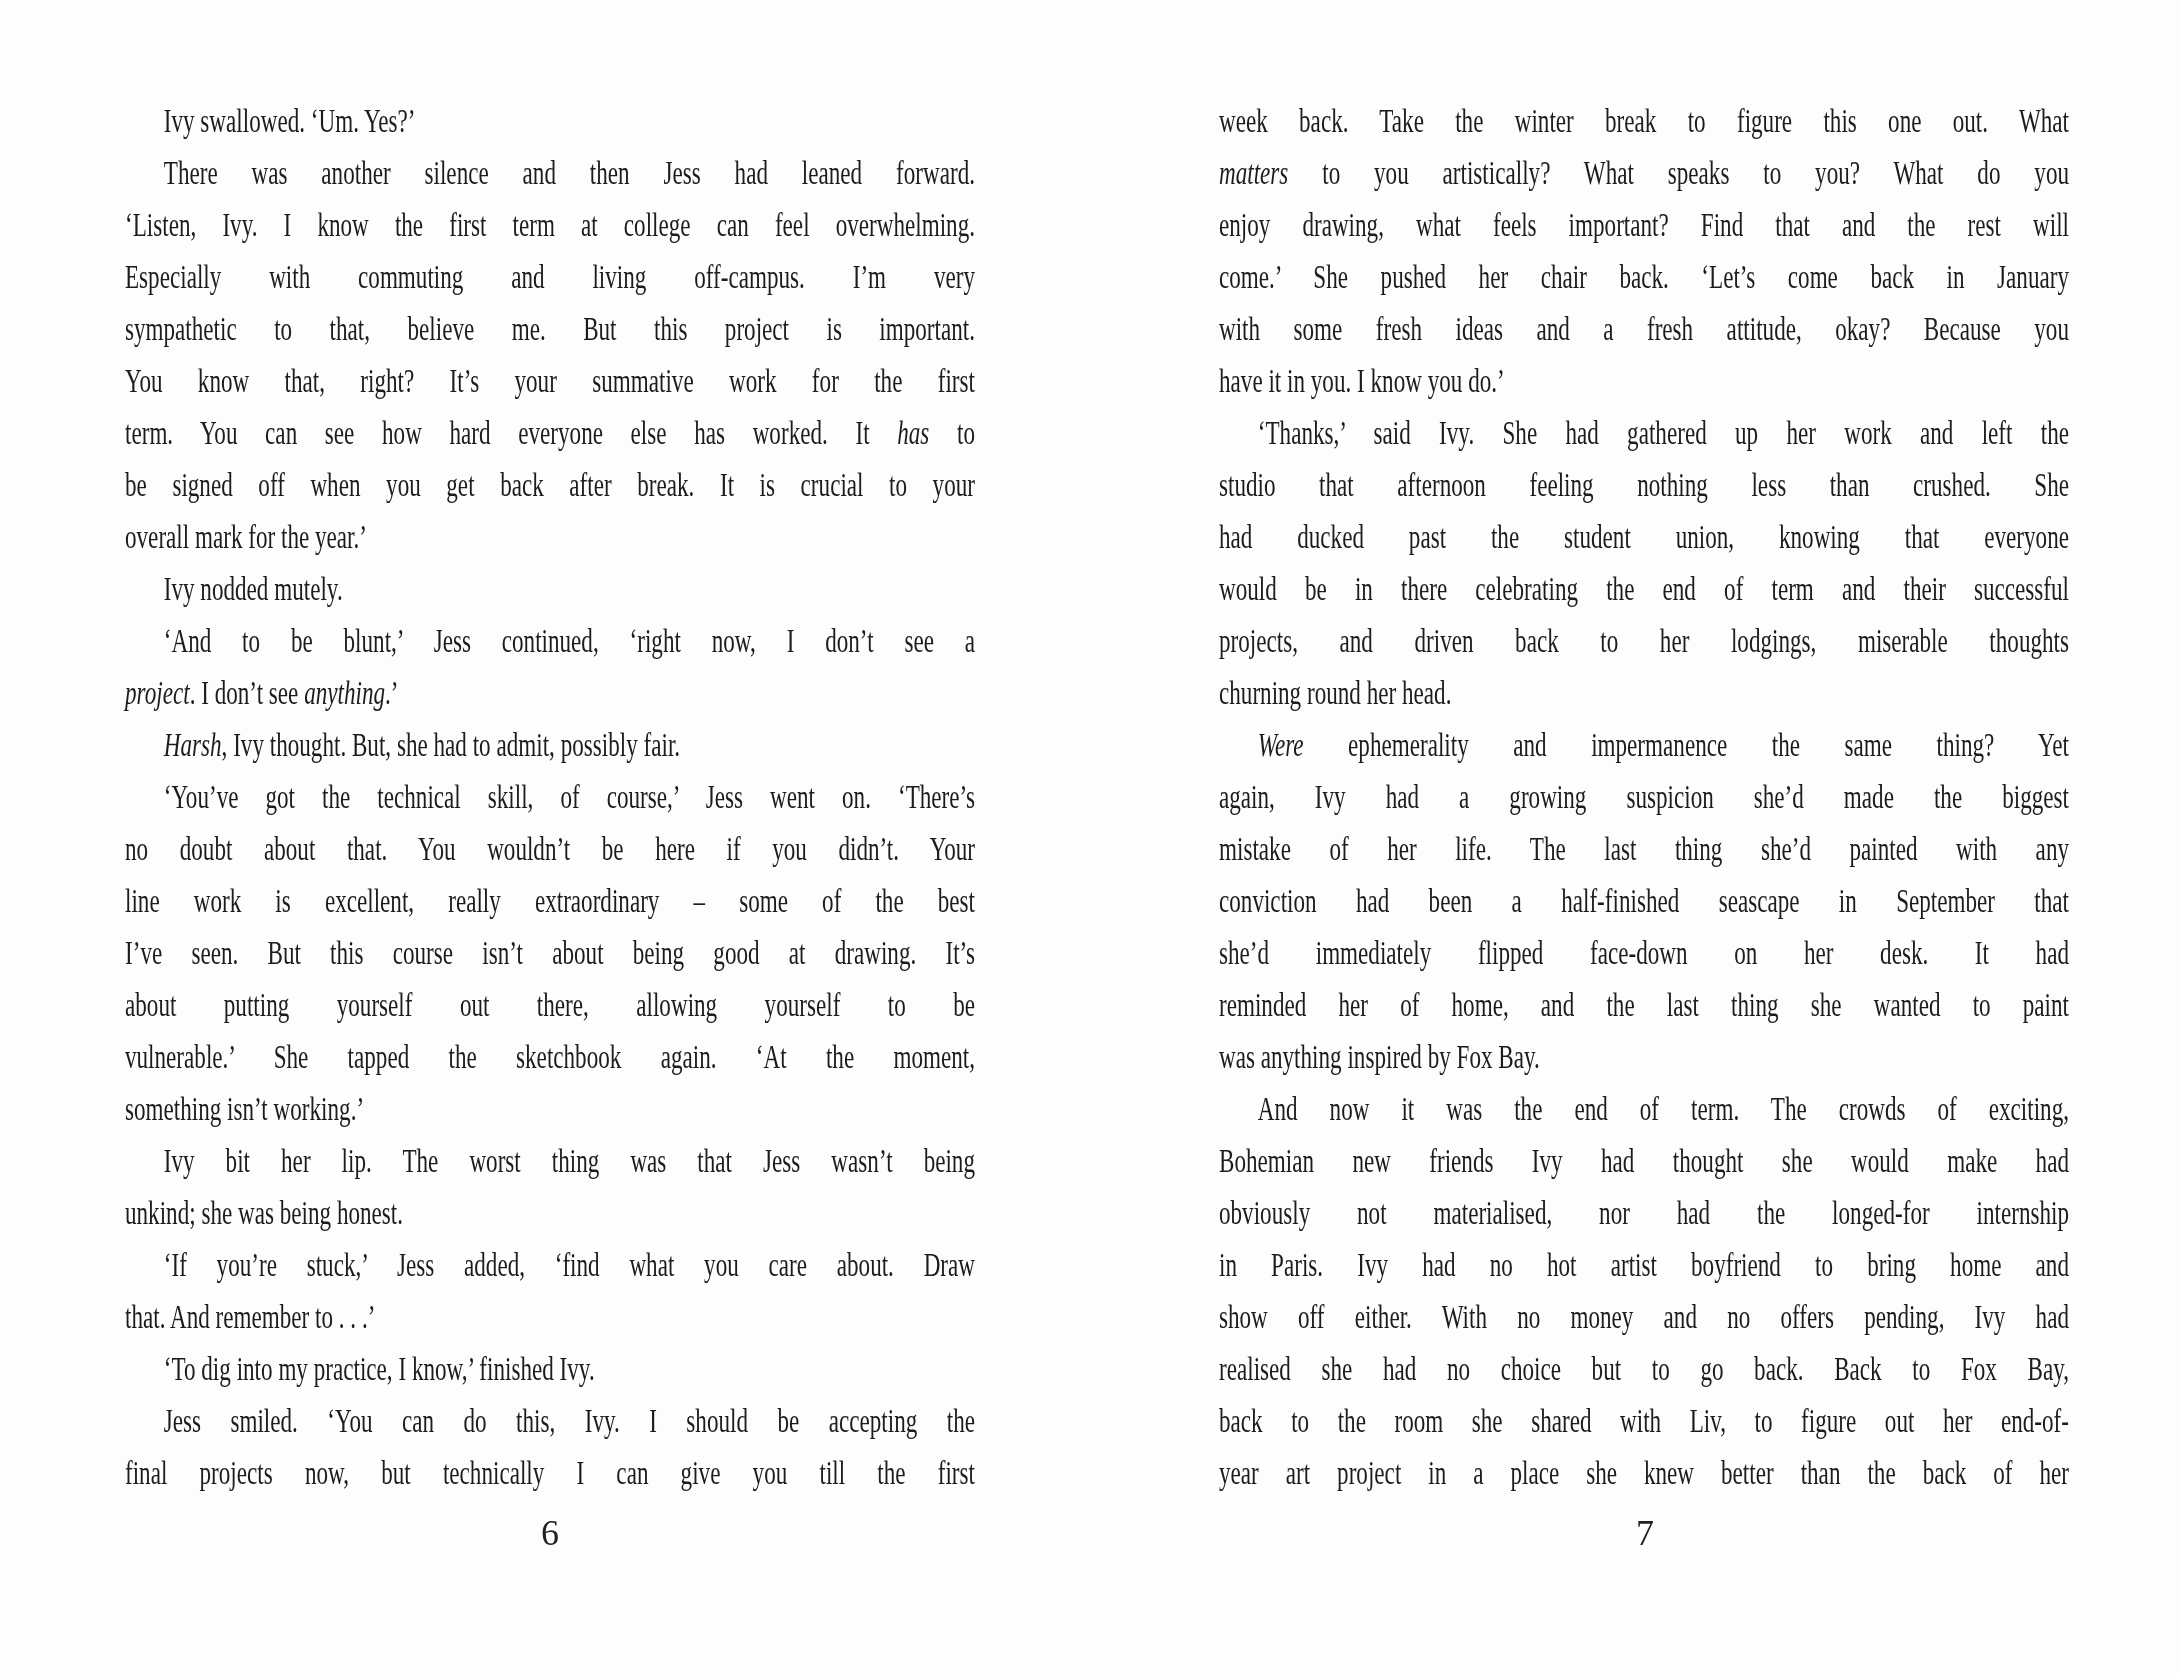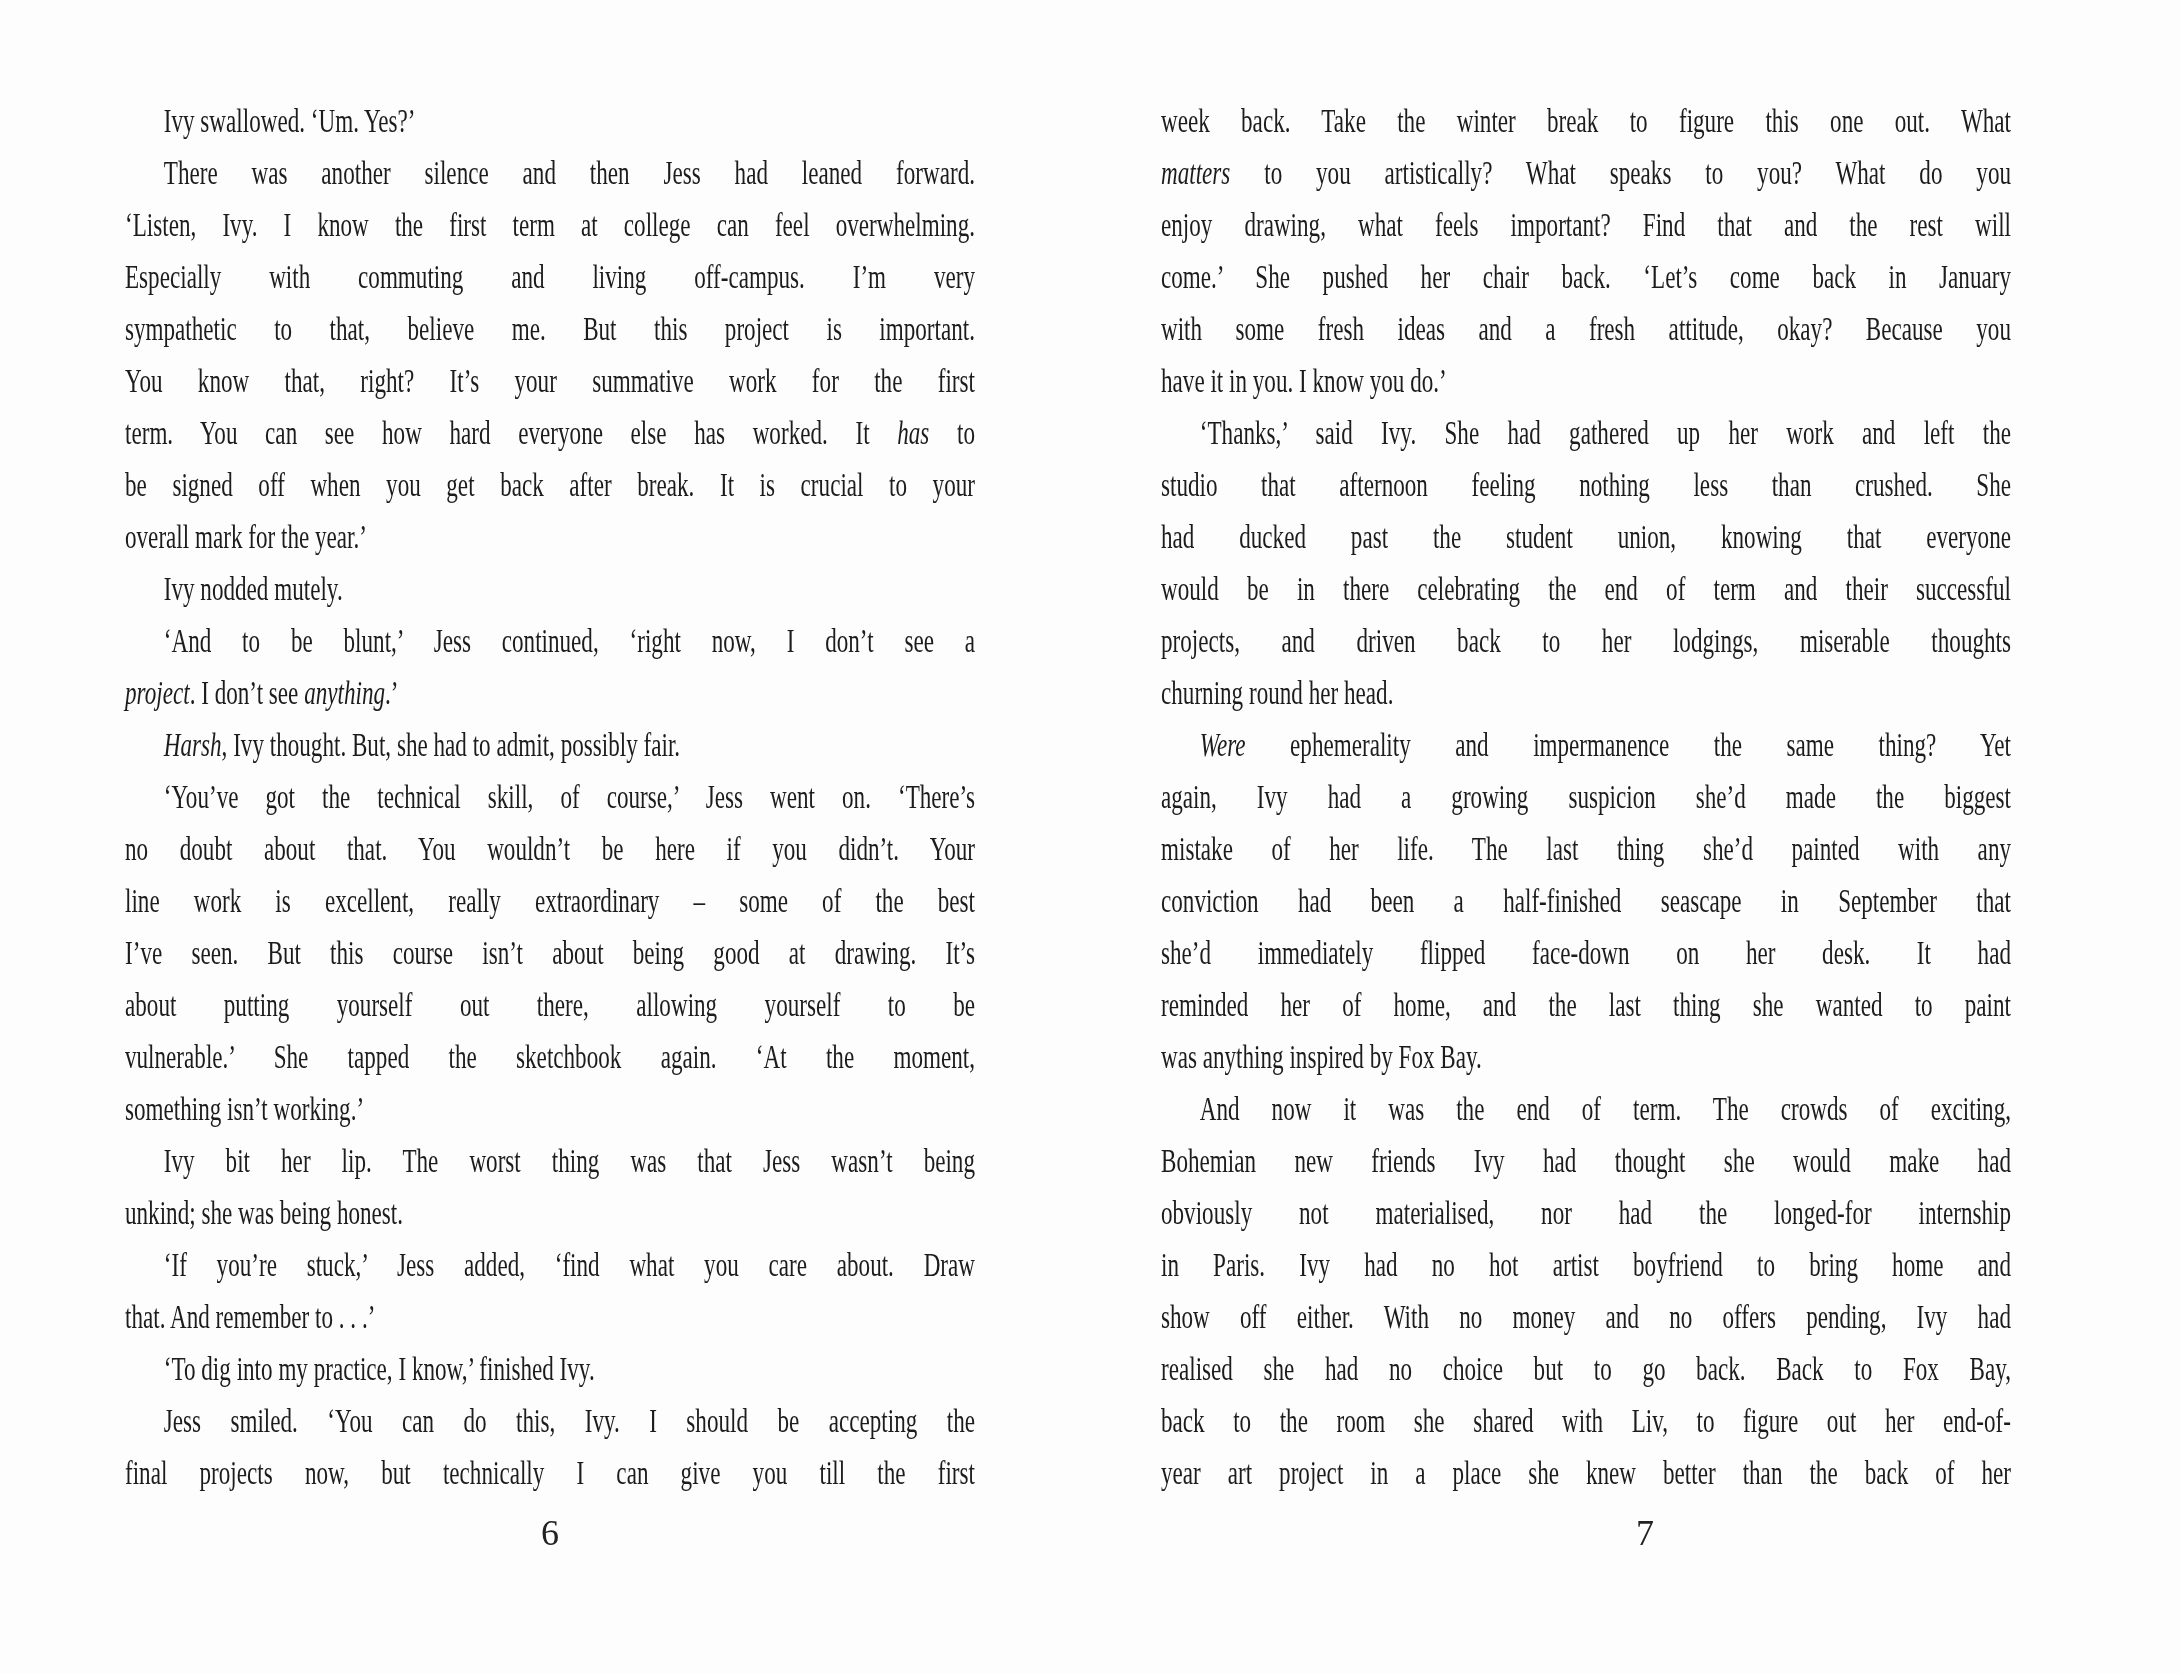--- a/index.html
+++ b/index.html
@@ -15,21 +15,21 @@
     overflow: hidden;
     font-family: "Liberation Serif", "DejaVu Serif", serif;
     color: #1c1c1c;
     padding-left: 36px;
   }
   .text-col {
     position: absolute;
     top: 95px;
   }
   #col-left  { left: 125px;  width: 850px; }
-  #col-right { left: 1161px; width: 852px; }
+  #col-right { left: 1219px; width: 852px; }
   
   .text-scale {
     width: 1250px;
     transform: scaleX(0.68);
     transform-origin: 0 0;
     font-size: 34px;
     line-height: 52px;
   }
   .line {
     text-align: justify;

